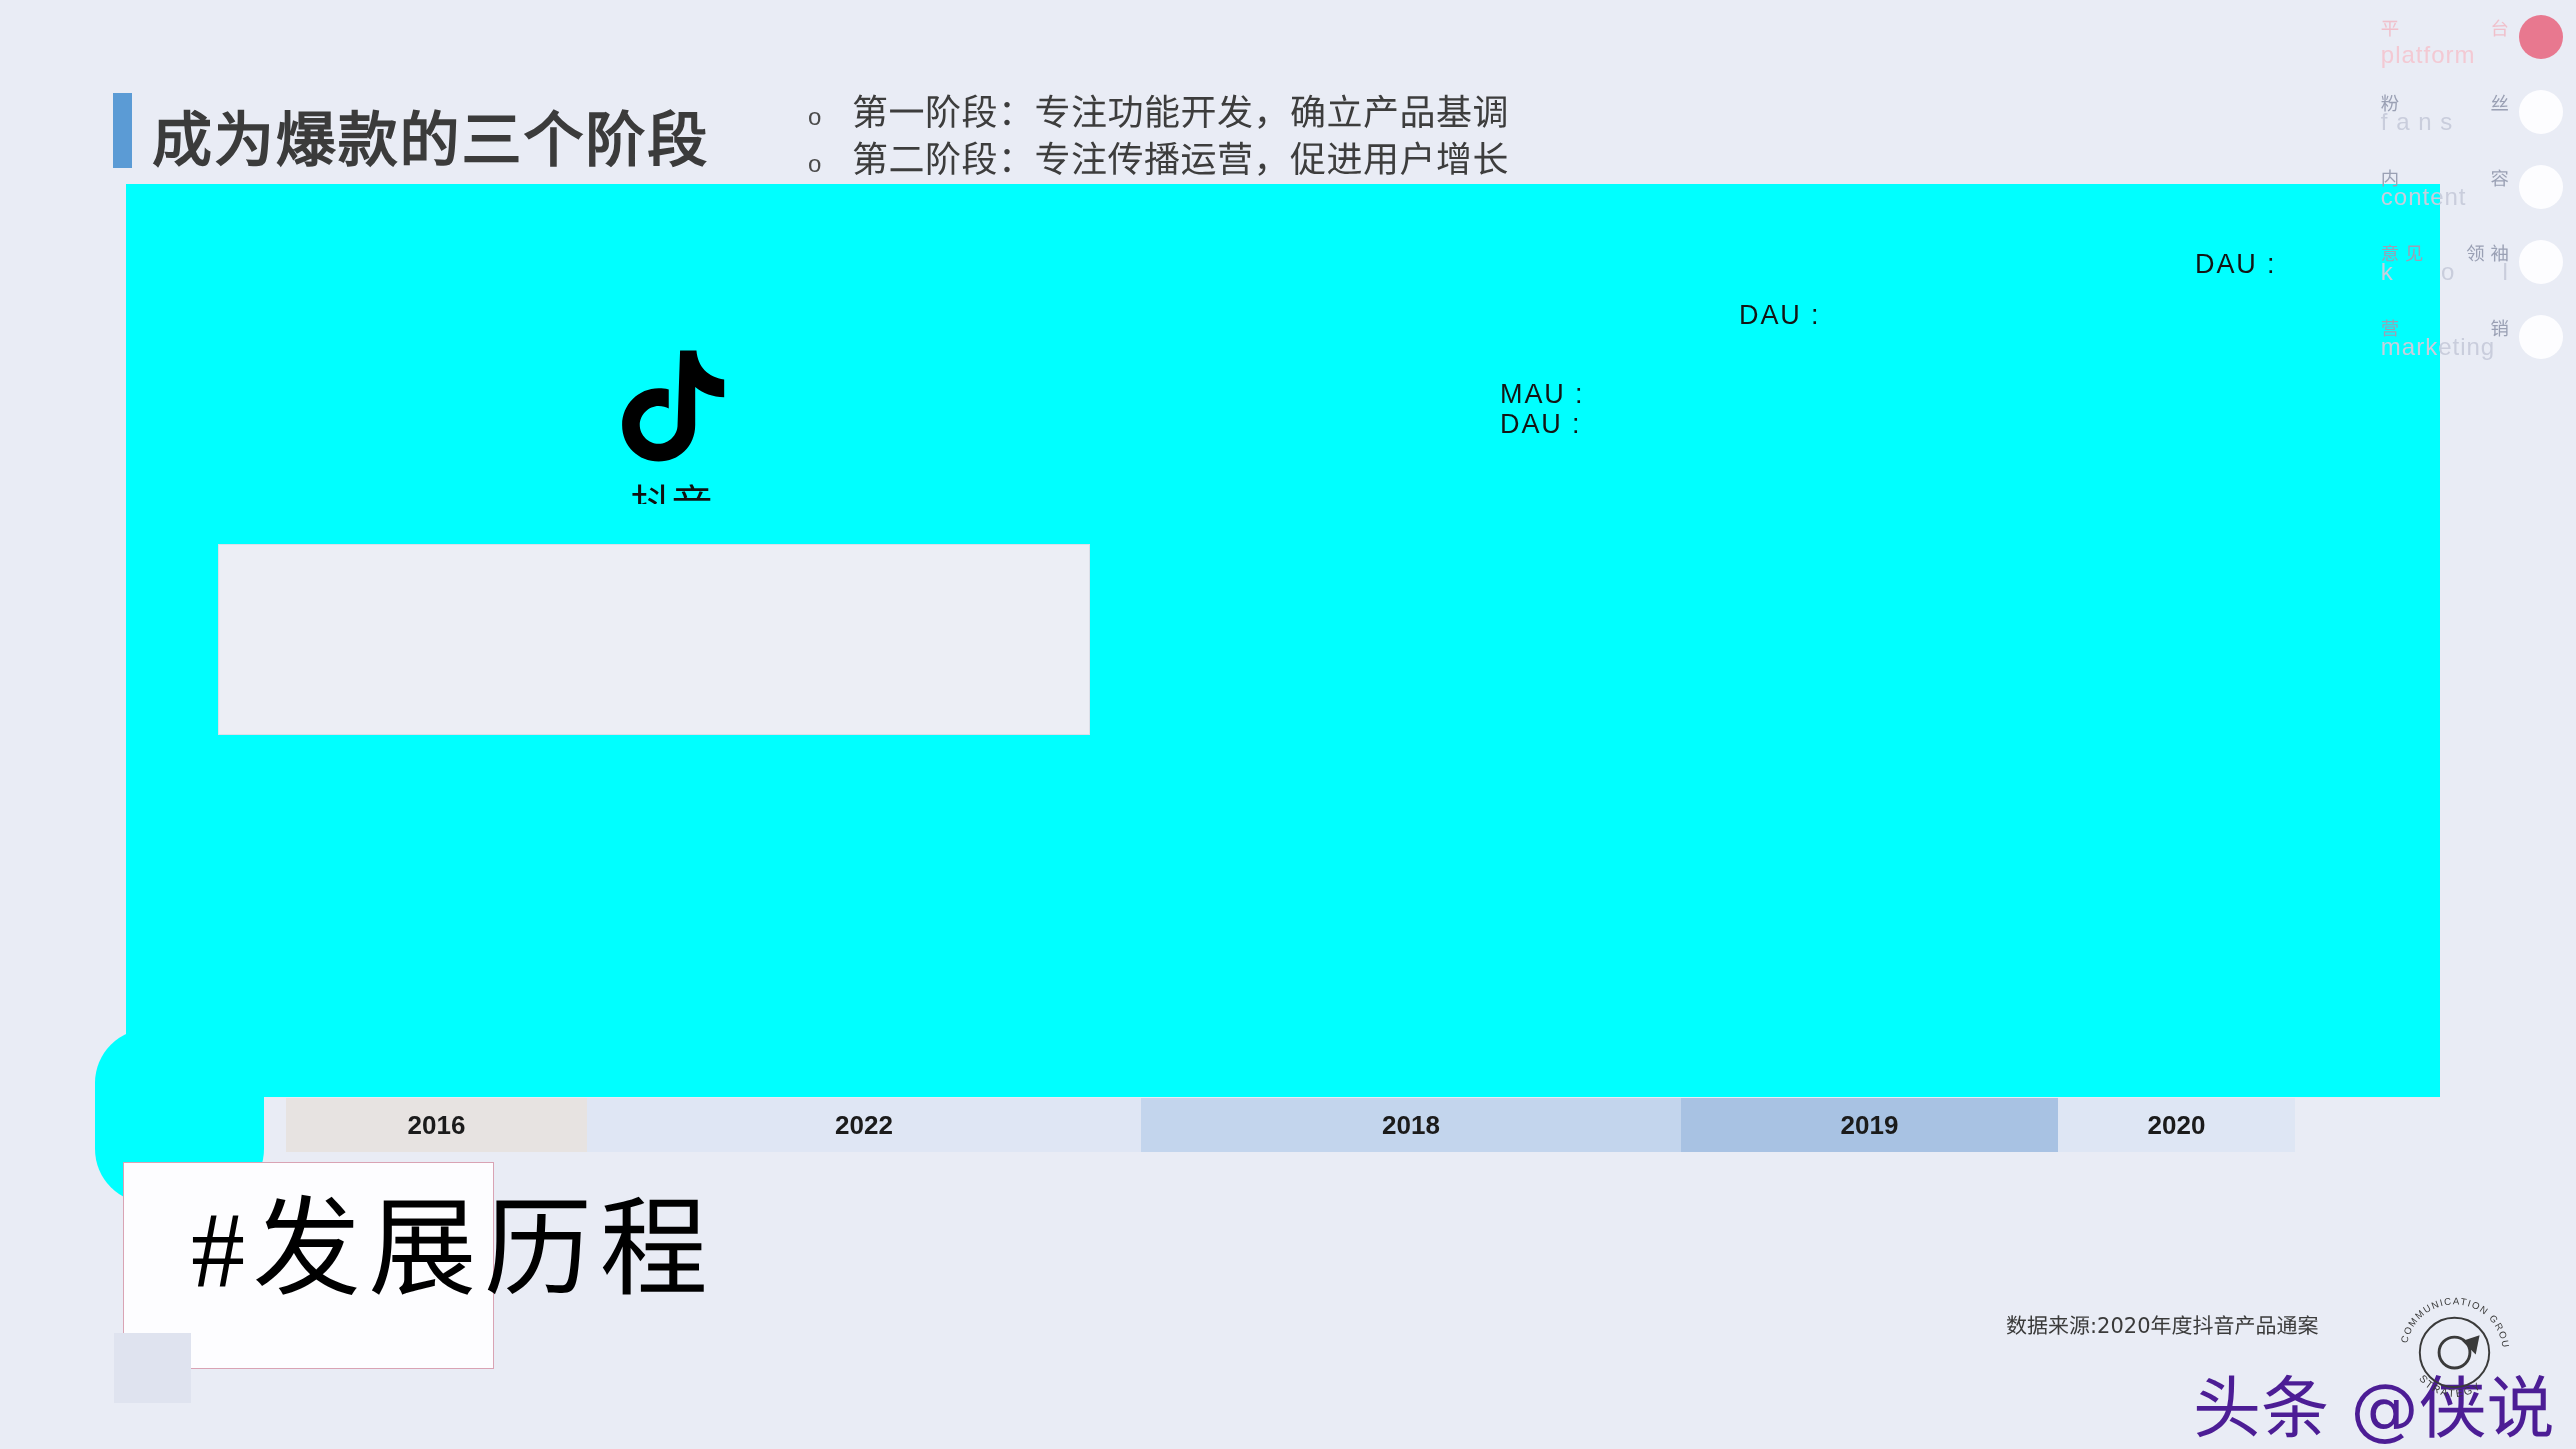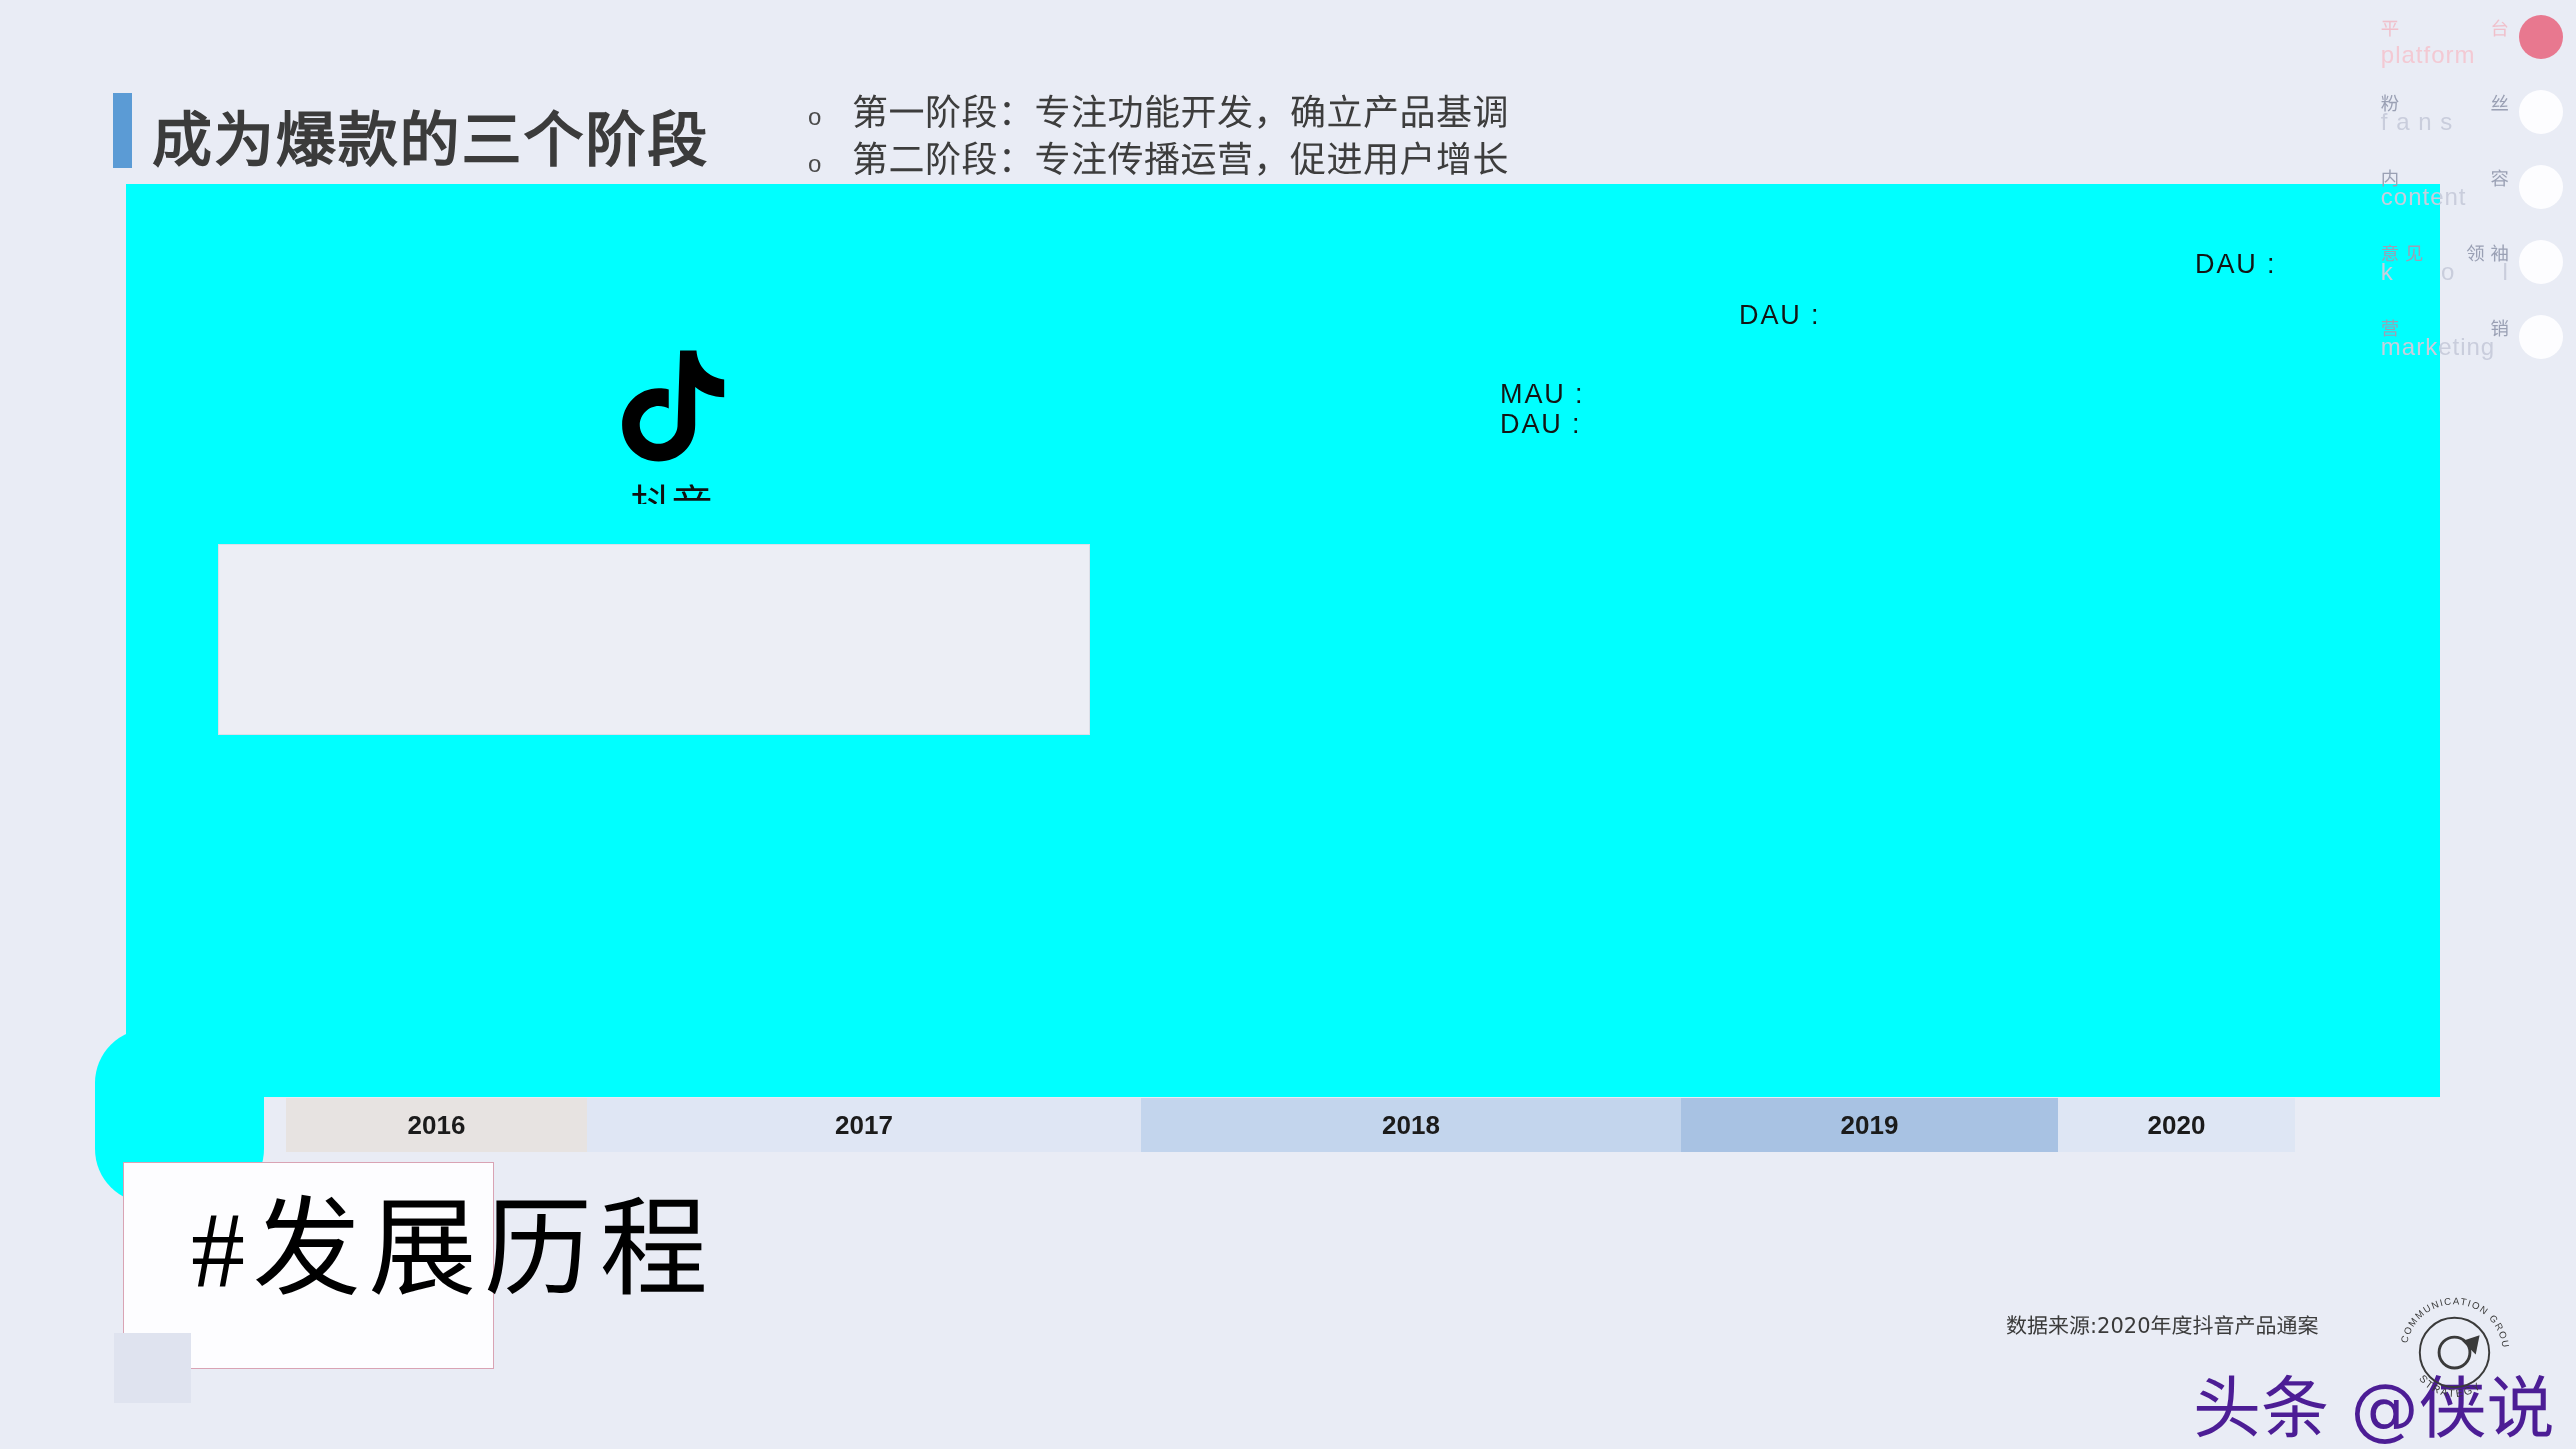--- a/index.html
+++ b/index.html
@@ -307,21 +307,21 @@
   <div class="metric m-2018">MAU :</div>
   <div class="metric m-2018b">DAU :</div>
   <div class="metric m-2019">DAU :</div>
   <div class="metric m-2020">DAU :</div>
 
   <div class="timeline">
     <div class="tl-seg" style="width:301px;background:#e7e3e1;">
       <span class="tl-label">2016</span>
     </div>
     <div class="tl-seg" style="width:554px;background:#dfe6f4;">
-      <span class="tl-label">2017</span>
+      <span class="tl-label">2022</span>
     </div>
     <div class="tl-seg" style="width:540px;background:#c3d5ed;">
       <span class="tl-label">2018</span>
     </div>
     <div class="tl-seg" style="width:377px;background:#a8c2e3;">
       <span class="tl-label">2019</span>
     </div>
     <div class="tl-seg" style="width:237px;background:#dee6f4;">
       <span class="tl-label">2020</span>
     </div>

